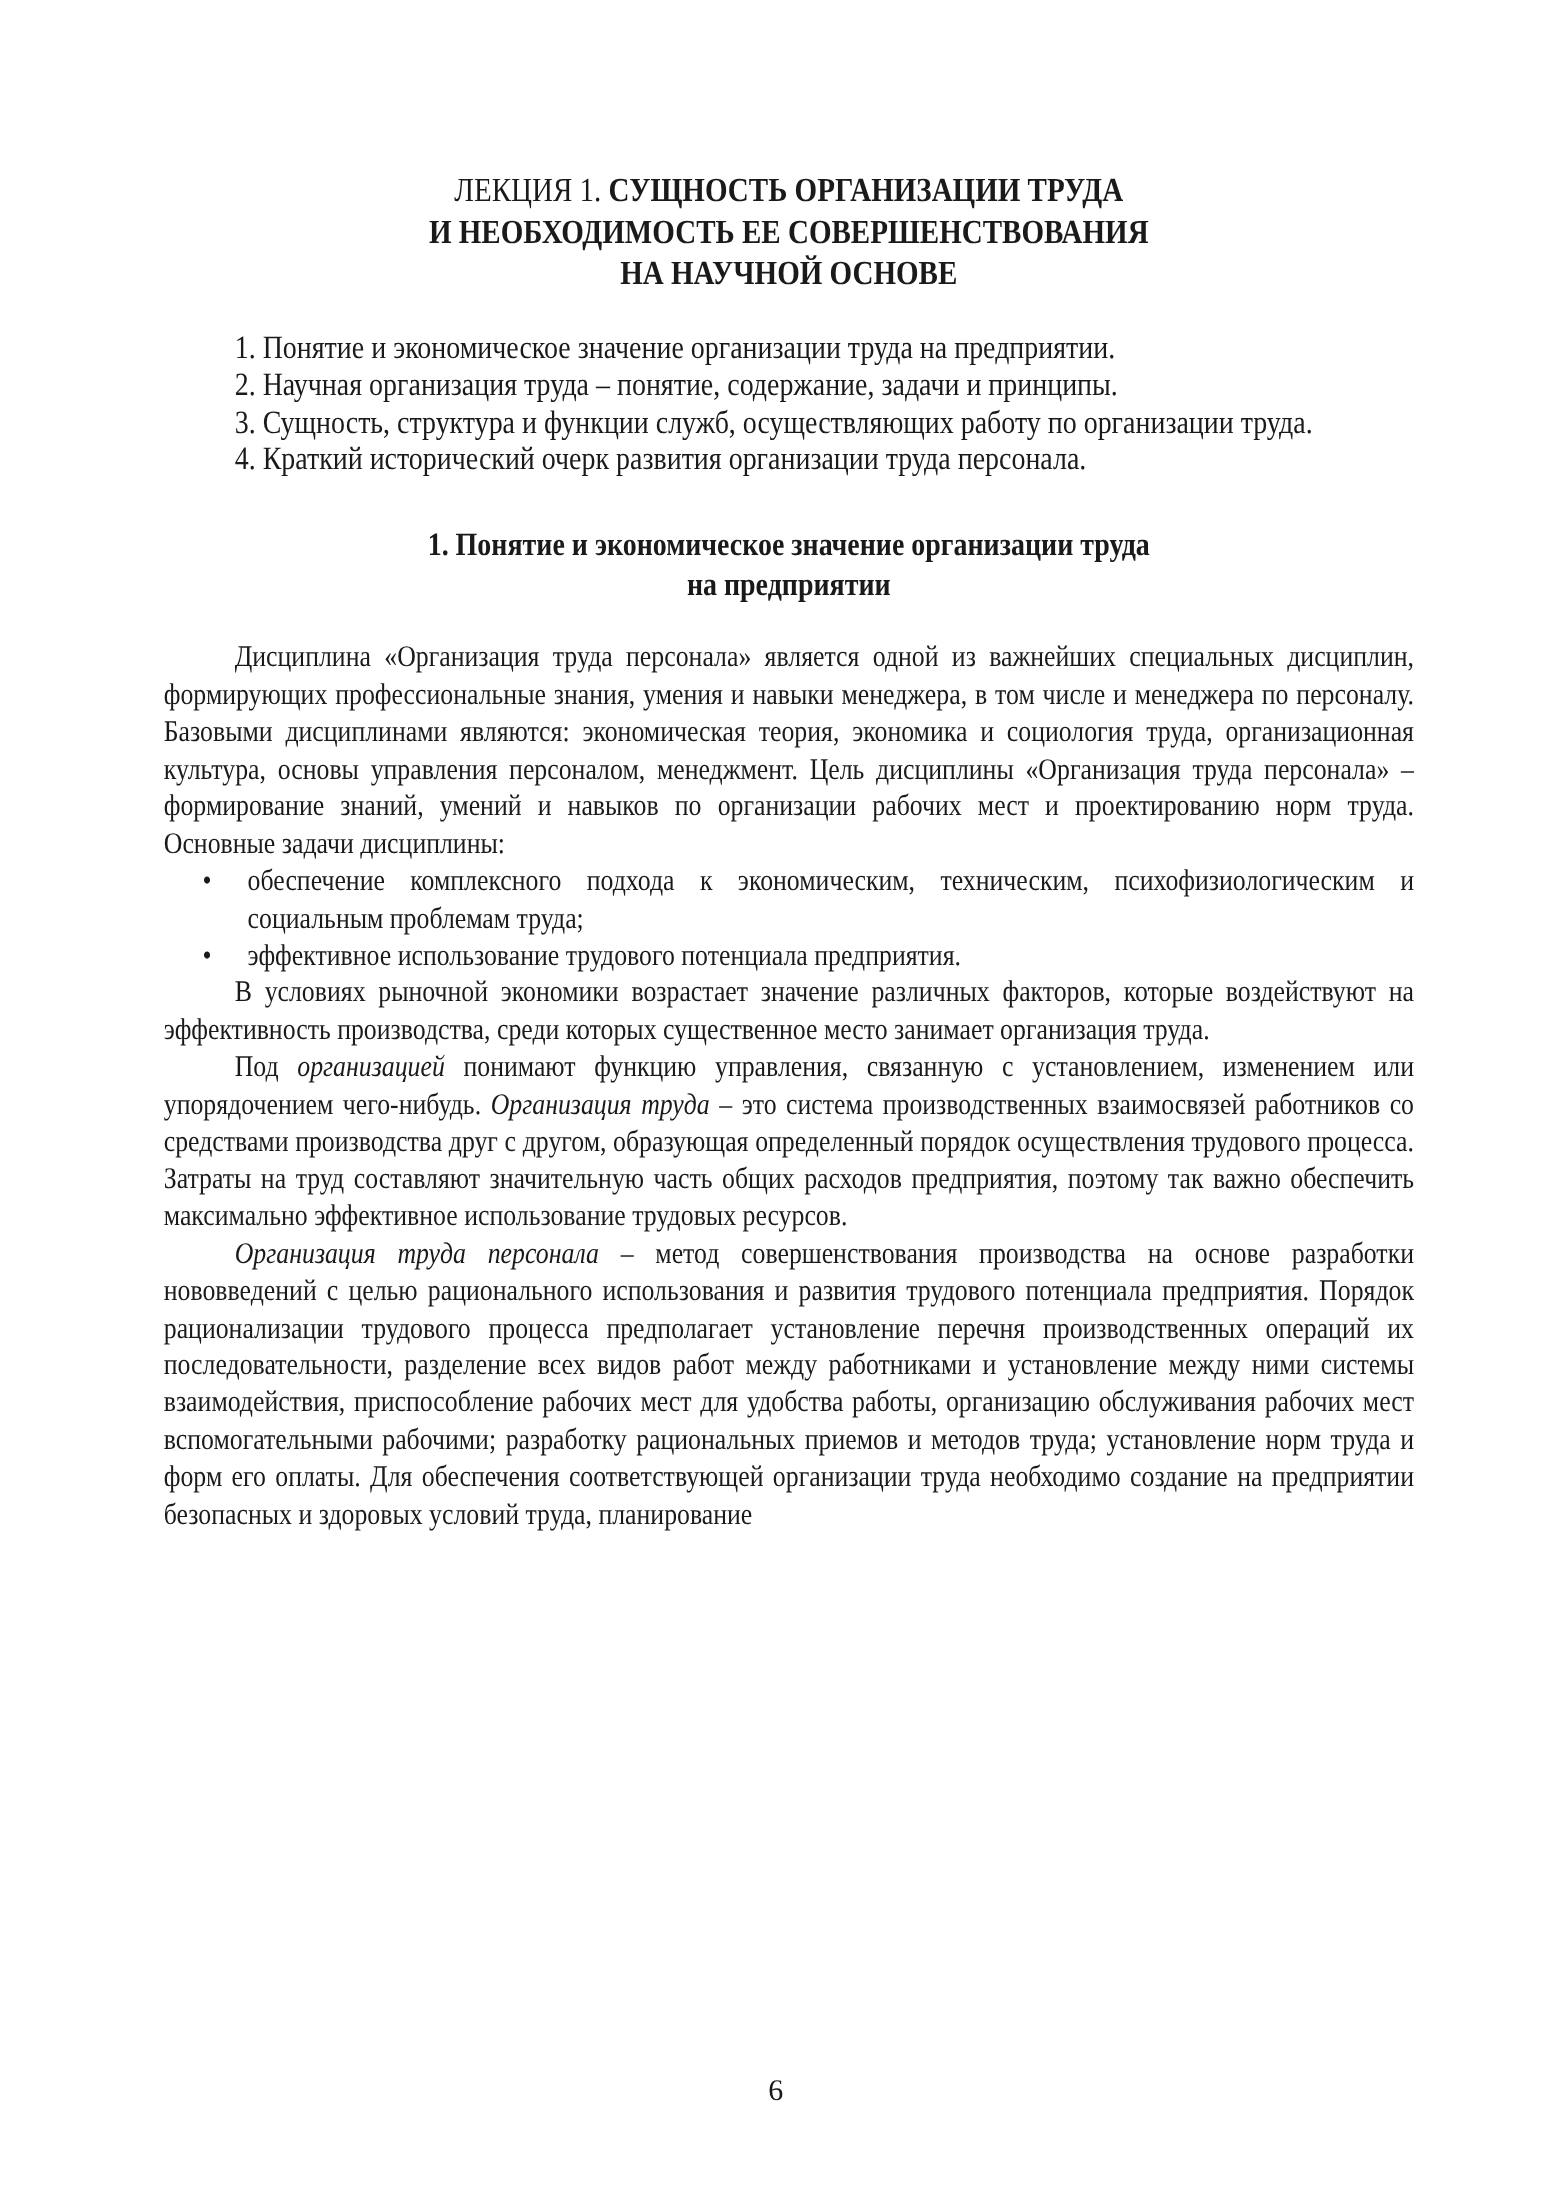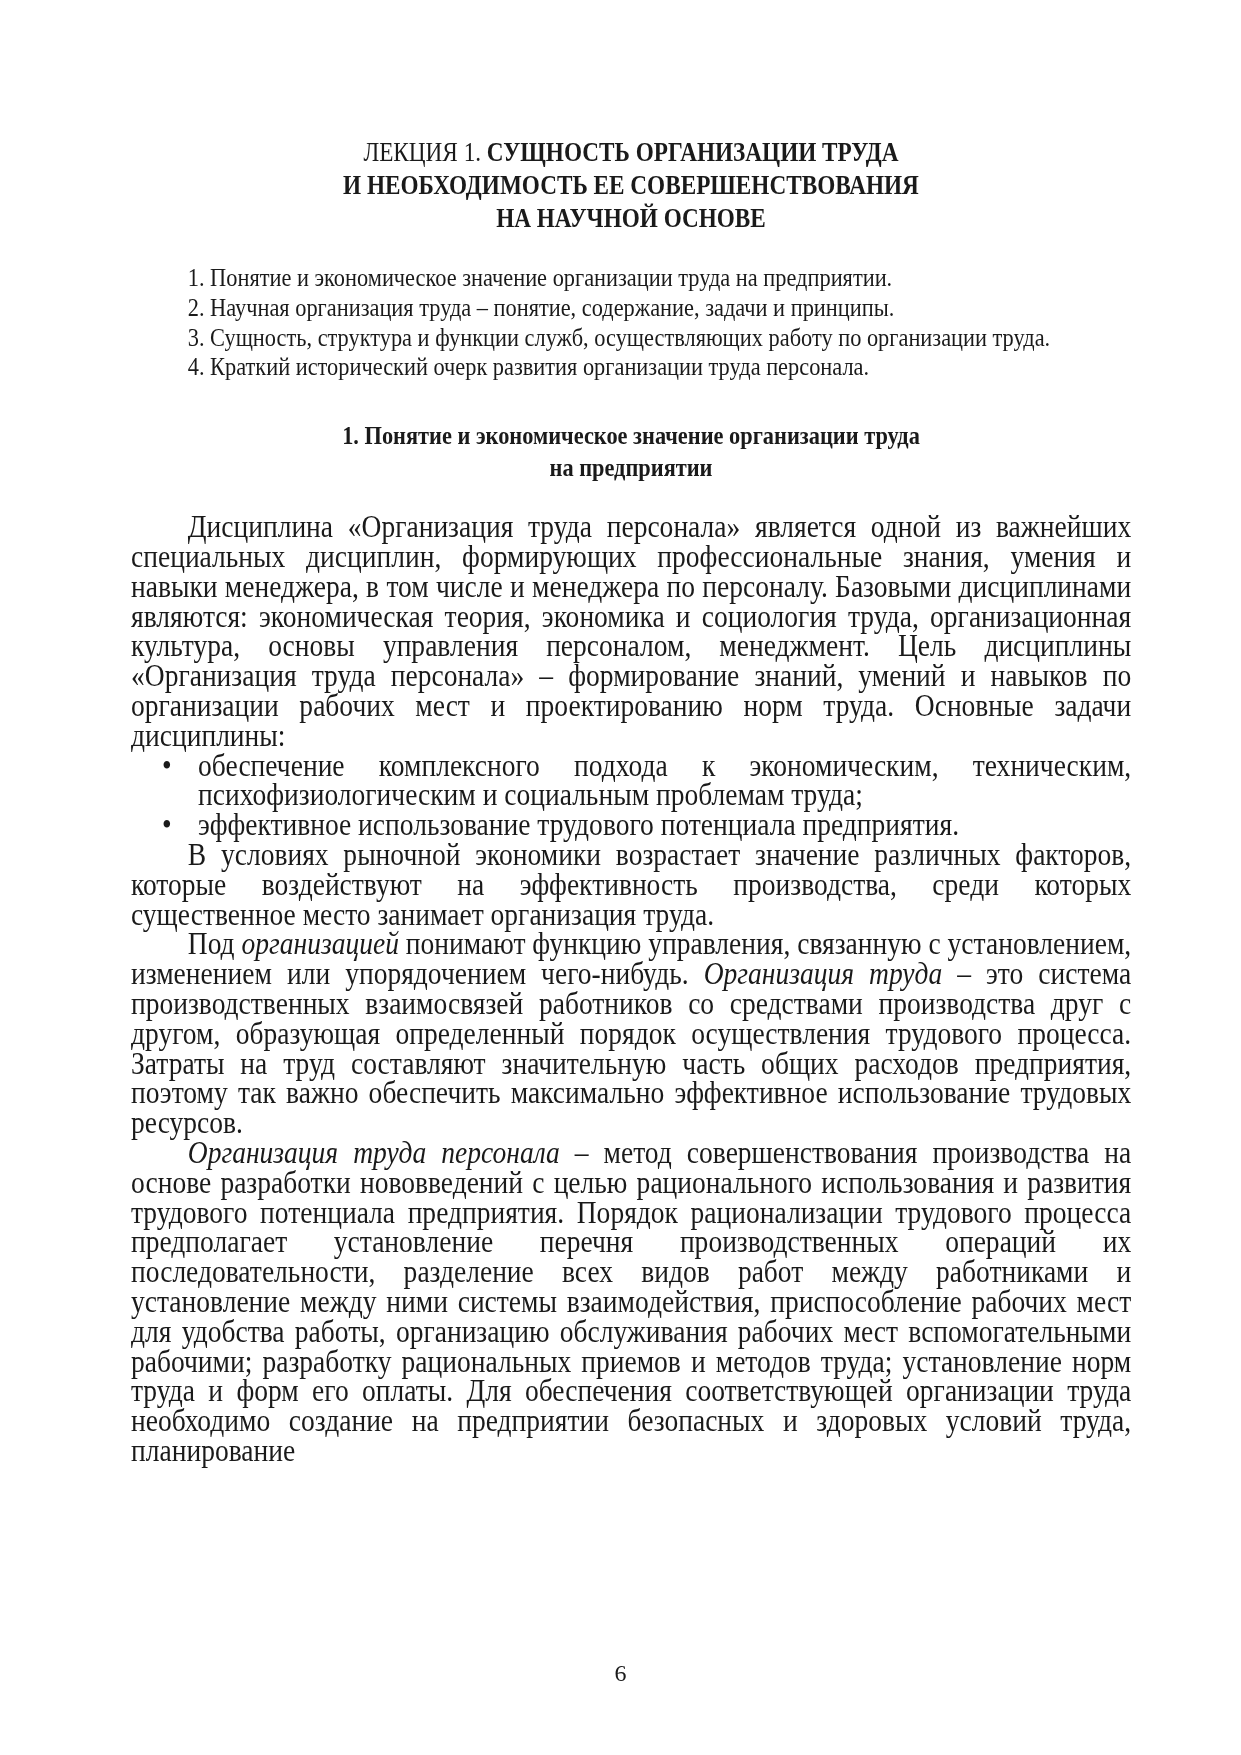--- a/index.html
+++ b/index.html
@@ -19,21 +19,21 @@
   }
   .lecture-title .prefix { font-weight: normal; }
   .lecture-title .bold { font-weight: bold; }
   .plan { margin-top: 28px; font-size: 26px; line-height: 29.8px; }
   .plan p { margin: 0; text-align: justify; text-indent: 66px; transform: scaleX(0.86); transform-origin: left top; width: 1163px; }
   .section-title {
     margin: 38px 0 28px 0; text-align: center; font-weight: bold;
     font-size: 26px; line-height: 32px;
     transform: scaleX(0.86); transform-origin: center top;
   }
-  .body-text { font-size: 32px; line-height: 29.8px; }
+  .body-text { font-size: 24px; line-height: 29.8px; }
   .body-text p, .body-text li {
     margin: 0; text-align: justify;
   }
   .para { text-indent: 66px; }
   .wrap { transform: scaleX(0.86); transform-origin: left top; width: 1163px; }
   ul.tasks { list-style: none; margin: 0; padding: 0; }
   ul.tasks li { position: relative; padding-left: 78px; }
   ul.tasks li .bullet { position: absolute; left: 36px; top: 0; }
   em { font-style: italic; }
   .page-number {

